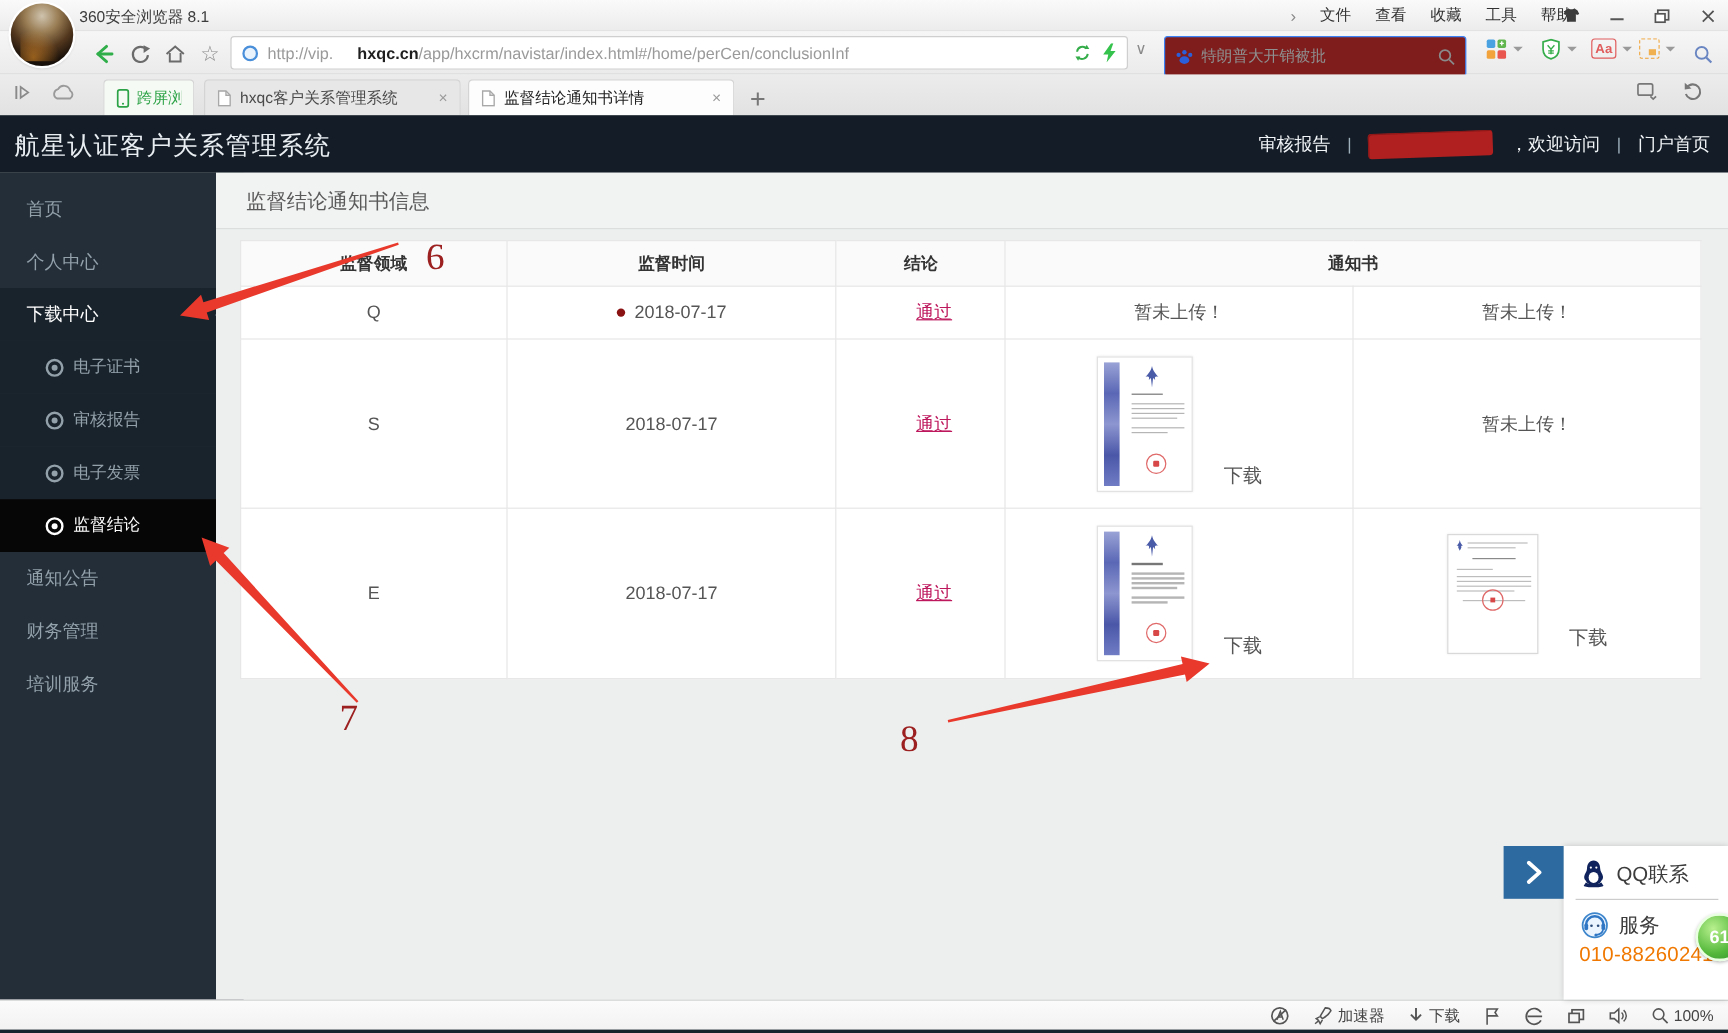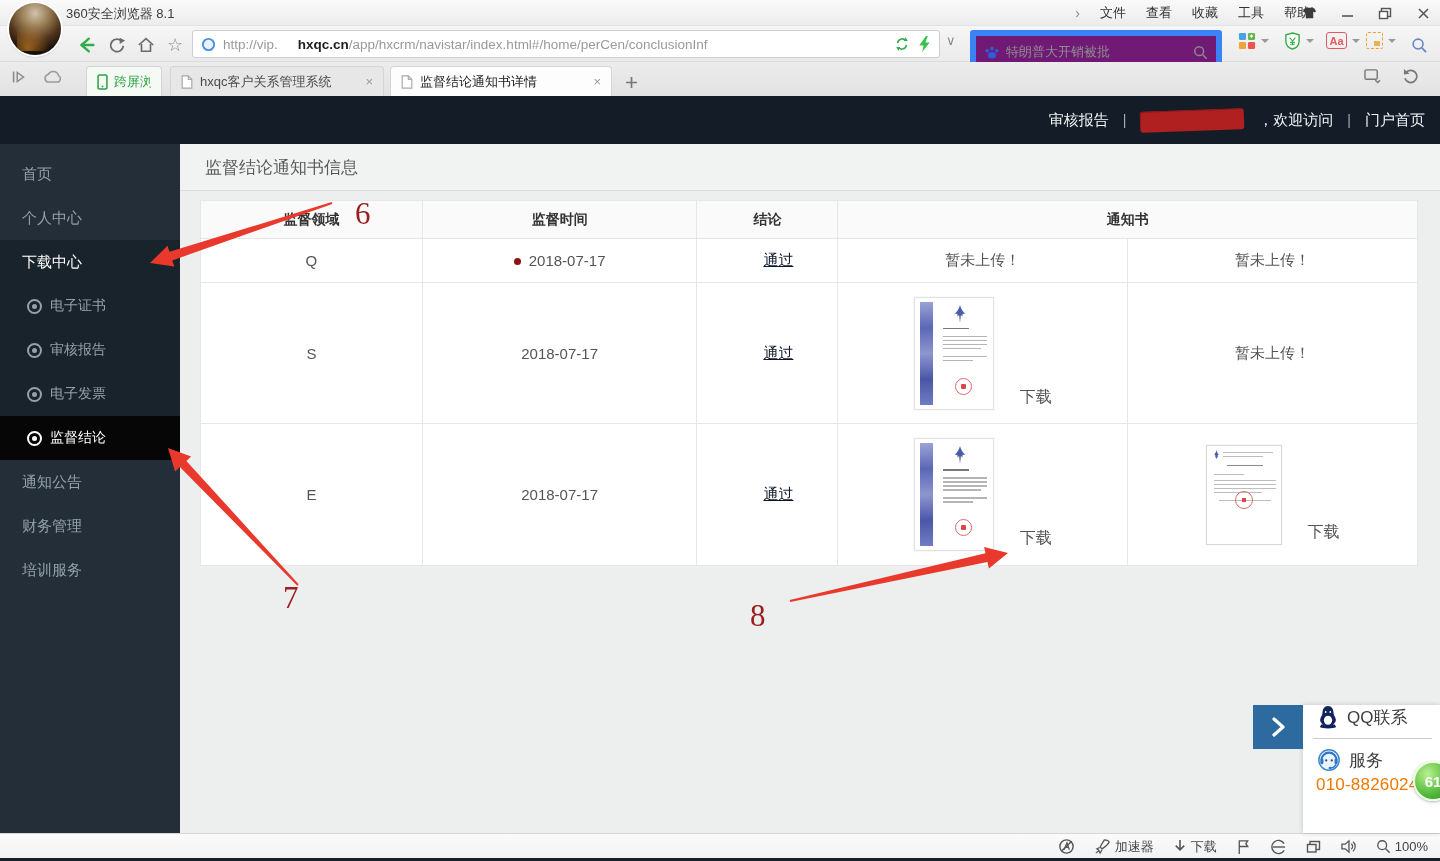--- a/index.html
+++ b/index.html
@@ -24,22 +24,22 @@
   
   #toolbar { position:absolute; top:26px; left:0; right:0; height:36px;
     background:linear-gradient(#f6f6f6,#ebebeb); border-bottom:1px solid #dcdcdc; }
   .tb-icon { position:absolute; top:32px; width:26px; height:26px; display:flex; align-items:center; justify-content:center; }
   #addr-field { position:absolute; left:192px; top:30px; width:748px; height:28px; background:#fff;
     border:1px solid #cfcfcf; border-radius:3px; display:flex; align-items:center; padding:0 8px; }
   #addr-url { flex:1; font-size:13.5px; white-space:nowrap; overflow:hidden; margin-left:7px; }
   #addr-url .dim { color:#9a9a9a; } #addr-url .dom { color:#1f1f1f; font-weight:bold;padding-left:20px; }
   .addr-right-ic { margin-left:8px; }
   #addr-caret { position:absolute; left:946px; top:33px; color:#8a8a8a; font-size:13px; }
-  #search-box { position:absolute; left:970px; top:30px; width:252px; height:28px; background:#701a75;
-    border:6px solid #3b82f6; border-radius:3px; display:flex; align-items:center; padding:16px 8px; }
+  #search-box { position:absolute; left:970px; top:30px; width:252px; height:28px; background:#7f1d1d;
+    border:1px solid #3b82f6; border-radius:3px; display:flex; align-items:center; padding:16px 8px; }
   #search-box .q { flex:1; color:#8f8f8f; font-size:13px; margin-left:6px; white-space:nowrap; overflow:hidden; }
   .tool-caret { width:0; height:0; border-left:4px solid transparent; border-right:4px solid transparent; border-top:4px solid #9a9a9a; }
   .tb-group { position:absolute; top:32px; display:flex; align-items:center; gap:5px; }
   #aa-box { width:21px; height:17px; border:1.5px solid #e05c5c; border-radius:3px; color:#e05c5c;
     font-size:11px; display:flex; align-items:center; justify-content:center; font-weight:bold; }
   #shot-box { width:17px; height:17px; border:1.6px dashed #f0a030; border-radius:2px; position:relative; }
   #shot-box::after { content:""; position:absolute; right:2px; bottom:2px; width:6px; height:5px; background:#f0b050; }
 
   
   #tabbar { position:absolute; top:62px; left:0; right:0; height:34px; background:linear-gradient(#ececec,#e2e2e2); }
@@ -67,39 +67,39 @@
   #sidebar { position:absolute; left:0; top:144px; width:203px; bottom:28px; background:#232e39; }
   .side-item { position:relative; height:44px; display:flex; align-items:center; padding-left:22px;
     color:#93a1ab; font-size:15px; }
   .side-item.first { margin-top:8px; }
   .chev { position:absolute; right:16px; top:50%; width:8px; height:8px; border-top:2px solid #6f8090;
     border-right:2px solid #6f8090; transform:translateY(-60%) rotate(45deg); }
   .grp { background:#19232c; }
   .grp-head { color:#fff; }
   .checkmark { position:absolute; right:12px; top:50%; width:11px; height:6px; border-left:2px solid #dfe7ec;
     border-bottom:2px solid #dfe7ec; transform:translateY(-70%) rotate(-45deg); }
-  .side-sub { padding-left:27px; font-size:14px; }
+  .side-sub { padding-left:38px; font-size:14px; }
   .bullet { width:15px; height:15px; border-radius:50%; border:2px solid currentColor; margin-right:8px;
     position:relative; flex:0 0 auto; }
   .bullet::after { content:""; position:absolute; left:50%; top:50%; width:5px; height:5px; margin:-2.5px 0 0 -2.5px;
     border-radius:50%; background:currentColor; }
   .side-sub.active { background:#060606; color:#fff;align-items:center; }
 
   
   #main { position:absolute; left:180px; top:144px; right:0; bottom:28px; background:#edefee; }
   #page-title-strip { height:47px; background:#f1f3f2; border-bottom:1px solid #dcdedd; }
   #page-title { padding-left:25px; line-height:47px; font-size:17px; color:#5a5a5a;border-radius:14px; }
   #notice-table { position:absolute; left:20px; top:56px; width:1218px; border-collapse:collapse; background:#fff; }
   #notice-table th, #notice-table td { border:1px solid #e7e7e7; text-align:center; vertical-align:middle; }
   #notice-table th { height:38px; background:#fafafa; font-size:14px; color:#333; font-weight:600; }
   #notice-table td { font-size:15px; color:#555; }
   tr.row-q td { height:44px; }
   tr.row-s td { height:141px; }
   tr.row-e td { height:142px; }
-  .pass-link { color:#0f172a; text-decoration:underline;margin-left:22px; }
+  .pass-link { color:#be185d; text-decoration:underline;margin-left:22px; }
   .red-dot { display:inline-block; width:7px; height:7px; border-radius:50%; background:#8b1212; margin-right:8px; vertical-align:1px; }
   .thumb-cell { display:flex; align-items:flex-end; justify-content:center; gap:26px; }
   .dl-label { color:#555; font-size:16px; margin-bottom:2px; }
 
   .cert-thumb { position:relative; width:80px; height:113px; background:#fff; border:1px solid #e2e2e2; box-shadow:0 0 2px rgba(0,0,0,.08); }
   .cert-banner { position:absolute; left:5px; top:4px; bottom:4px; width:13px;
     background:linear-gradient(180deg,#9aa3d6 0%,#5a67b5 25%,#8d96d0 50%,#4a57a8 75%,#707cc4 100%); }
   .cert-lines i { position:absolute; left:28px; height:1.5px; background:#b5b5b5; }
   .cert-seal { position:absolute; left:40px; top:80px; width:17px; height:17px; border-radius:50%;
     border:1.5px solid #e06868; }
@@ -335,20 +335,21 @@
     <span>
       <svg width="18" height="16" viewBox="0 0 19 17">
           <path d="M4 5 A6.5 6.5 0 1 1 3 11" fill="none" stroke="#777" stroke-width="1.8"></path>
           <polygon points="2,1 2,7 8,6" fill="#777"></polygon>
         </svg>
     </span>
   </div>
 </div>
 
 <div id="app-header">
+  <span id="app-title">航星认证客户关系管理系统</span>
   <div id="app-nav">
     <span>审核报告</span>
     <span class="nav-sep">|</span>
     <span id="redaction"></span>
     <span>，欢迎访问</span>
     <span class="nav-sep">|</span>
     <span>门户首页</span>
   </div>
 </div>
 
@@ -490,21 +491,21 @@
 <span class="anno-num" style="left:355px;top:196px">6</span>
 <span class="anno-num" style="left:283px;top:580px">7</span>
 <span class="anno-num" style="left:750px;top:598px">8</span>
 
 <div id="qq-collapse">
   <svg width="18" height="20" viewBox="0 0 18 20">
       <path d="M5 2 L14 10 L5 18" fill="none" stroke="#fff" stroke-width="3.2" stroke-linecap="round" stroke-linejoin="round"></path>
     </svg>
 </div>
 <div id="qq-panel">
-  <div class="qq-row" style="">
+  <div class="qq-row" style="padding-top:11px">
     <svg width="22" height="24" viewBox="0 0 24 26">
       <path d="M12 1 C8 1 6 4.5 6 8.5 C6 11 4 12.5 3.5 15.5 C3.2 17.5 4 19 5 19.5 C5.5 21.5 8 23 12 23 C16 23 18.5 21.5 19 19.5 C20 19 20.8 17.5 20.5 15.5 C20 12.5 18 11 18 8.5 C18 4.5 16 1 12 1 Z" fill="#10235c"></path>
       <ellipse cx="12" cy="16.5" rx="4.5" ry="5" fill="#fff"></ellipse>
       <circle cx="9.5" cy="7.5" r="1" fill="#fff"></circle>
         <circle cx="14.5" cy="7.5" r="1" fill="#fff"></circle>
       <path d="M3 24 C5 26 19 26 21 24 L19 21 C16 23 8 23 5 21 Z" fill="#10235c"></path>
     </svg>
     <span class="t">QQ联系</span>
   </div>
   <div id="qq-divider"></div>

